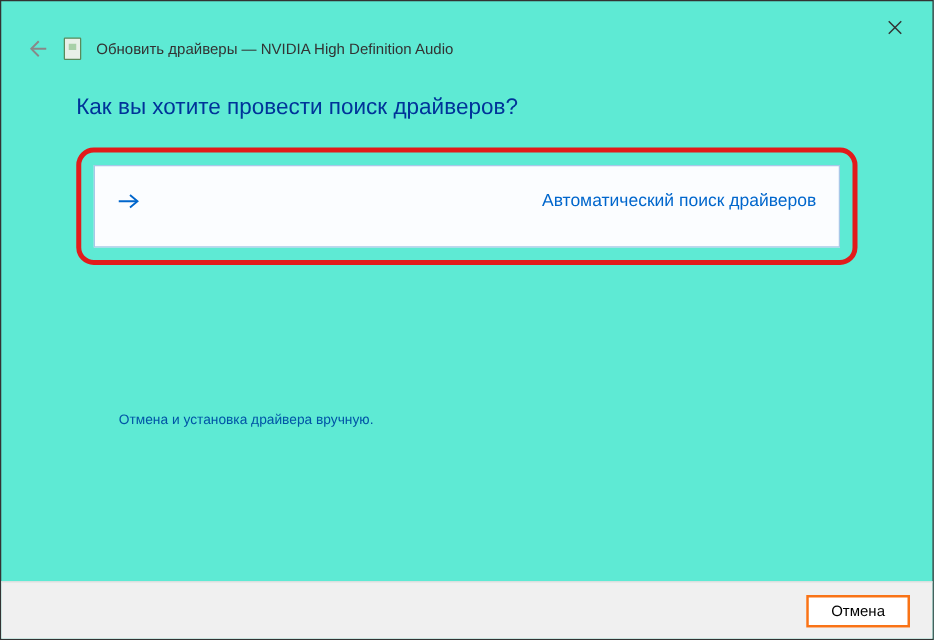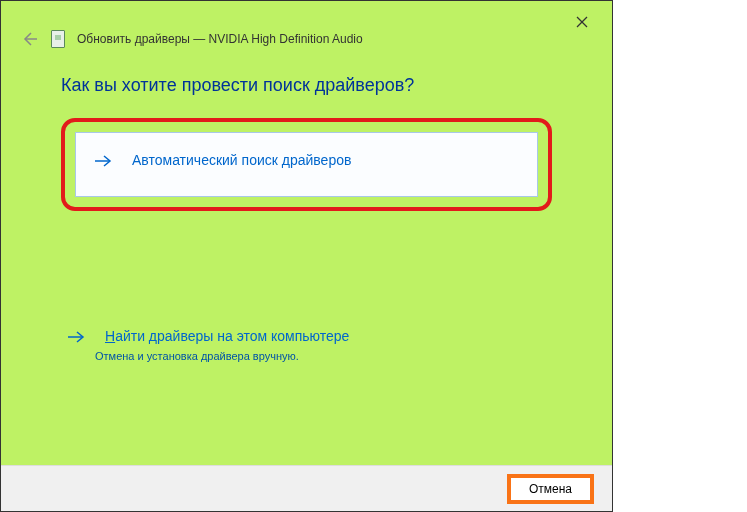--- a/index.html
+++ b/index.html
@@ -4,25 +4,25 @@
   <style>
     * { box-sizing: border-box; margin: 0; padding: 0; }
     body {
       font-family: 'Segoe UI', Tahoma, sans-serif;
       background: #fff;
       width: 747px;
       height: 512px;
       overflow: hidden;
     }
     .outer {
-      width: 613px;
+      width: 747px;
       height: 512px;
       border: 1px solid #333;
       position: relative;
-      background: #bef264;
+      background: #5eead4;
     }
     .titlebar {
       height: 42px;
       display: flex;
       align-items: center;
       justify-content: flex-end;
       padding: 0 8px;
     }
     .close-btn {
       width: 44px;
@@ -83,20 +83,21 @@
     .option-box {
       border: 1px solid #a8c8e8;
       background: #fbfdff;
       padding: 18px 18px 24px 18px;
       cursor: pointer;
     }
     .option-row {
       display: flex;
       align-items: flex-start;
       gap: 20px;
+      justify-content: space-between;
     }
     .arrow-right {
       flex-shrink: 0;
       margin-top: 3px;
     }
     .arrow-right svg { width: 18px; height: 14px; }
     .option-title {
       color: #0066cc;
       font-size: 14px;
       line-height: 1.3;
@@ -121,21 +122,21 @@
       height: 46px;
       border-top: 1px solid #ddd;
       background: #f0f0f0;
       display: flex;
       align-items: center;
       justify-content: flex-end;
       padding: 0 18px;
     }
     .cancel-btn {
       background: #fff;
-      border: 4px solid #f97316;
+      border: 2px solid #f97316;
       padding: 4px 18px;
       font-size: 12px;
       cursor: pointer;
       font-family: inherit;
     }
   </style>
 </head>
 <body>
 
 <div class="outer">
@@ -171,29 +172,20 @@
               <line x1="1" y1="7" x2="15" y2="7" stroke="#0066cc" stroke-width="1.5"></line>
               <path d="M10 2 L16 7 L10 12" stroke="#0066cc" stroke-width="1.5" fill="none"></path>
             </svg>
           </span>
           <span class="option-title">Автоматический поиск драйверов</span>
         </div>
       </div>
     </div>
 
     <div class="option-plain">
-      <div class="option-row">
-        <span class="arrow-right">
-          <svg viewBox="0 0 18 14">
-            <line x1="1" y1="7" x2="15" y2="7" stroke="#0066cc" stroke-width="1.5"></line>
-            <path d="M10 2 L16 7 L10 12" stroke="#0066cc" stroke-width="1.5" fill="none"></path>
-          </svg>
-        </span>
-        <span class="option-title"><span class="underline-letter">Н</span><span>айти драйверы на этом компьютере</span></span>
-      </div>
       <div class="option-desc">Отмена и установка драйвера вручную.</div>
     </div>
   </div>
 
   <div class="footer">
     <button class="cancel-btn">Отмена</button>
   </div>
 
 </div>
 

